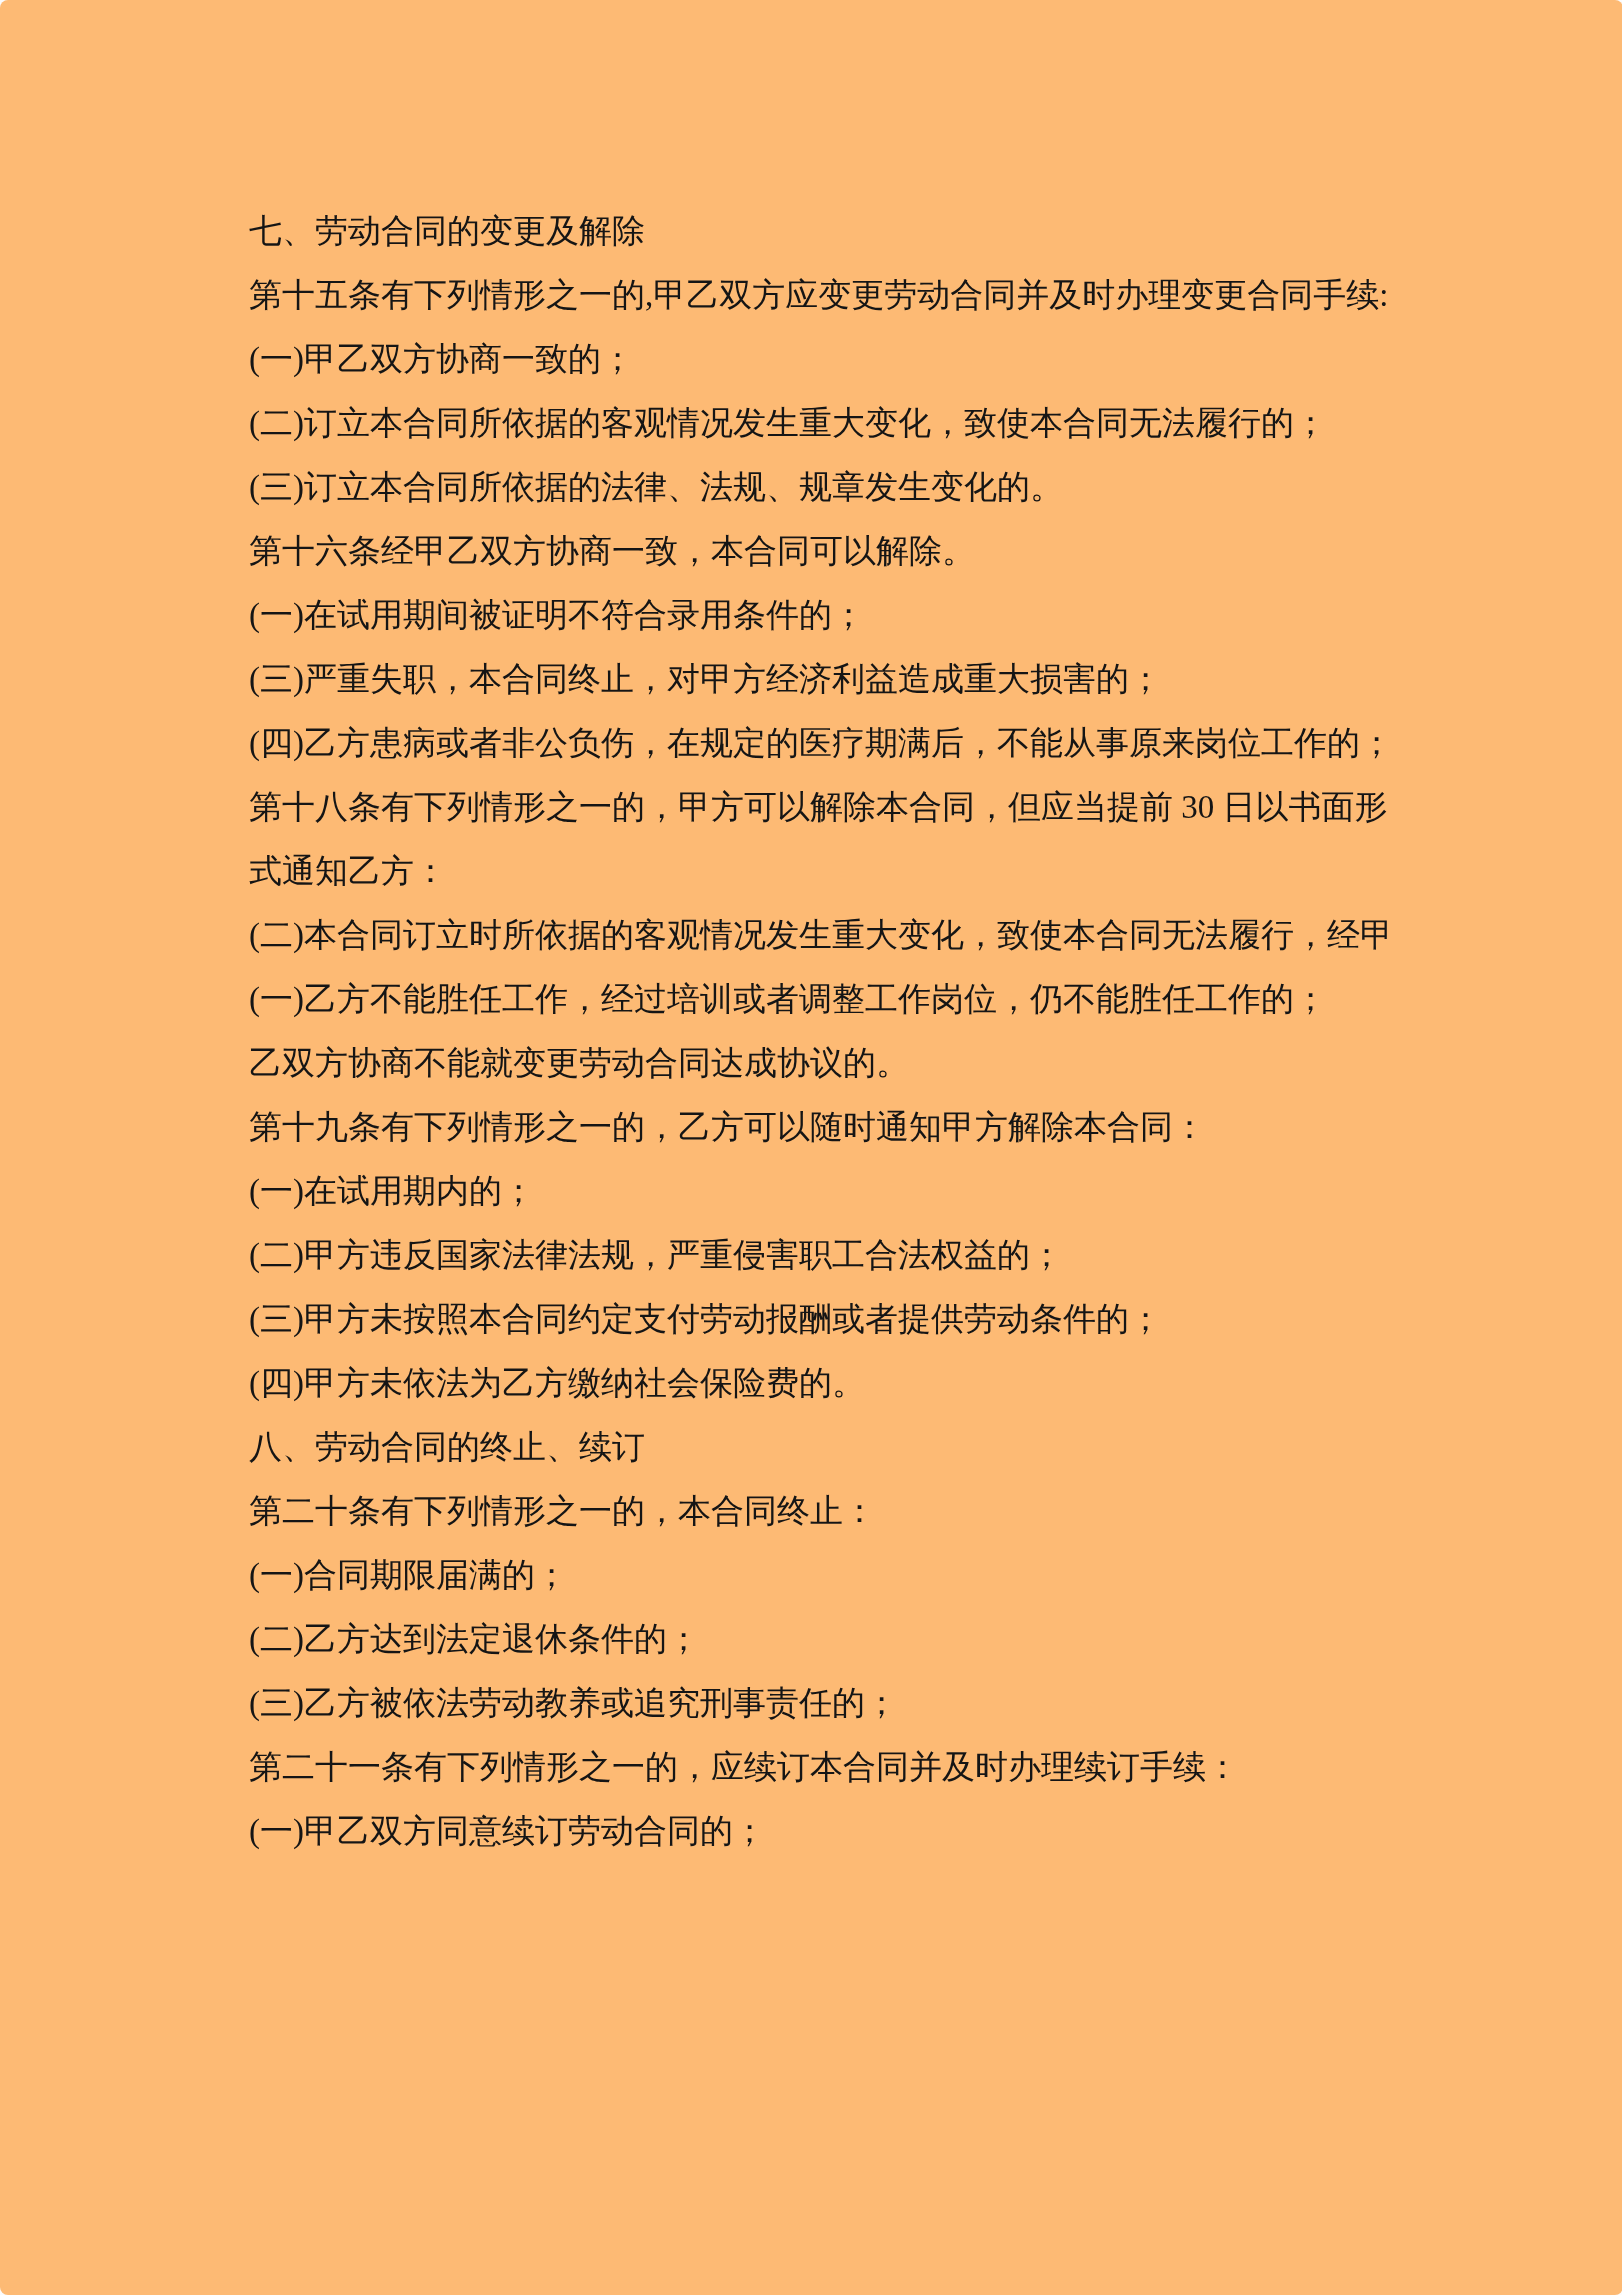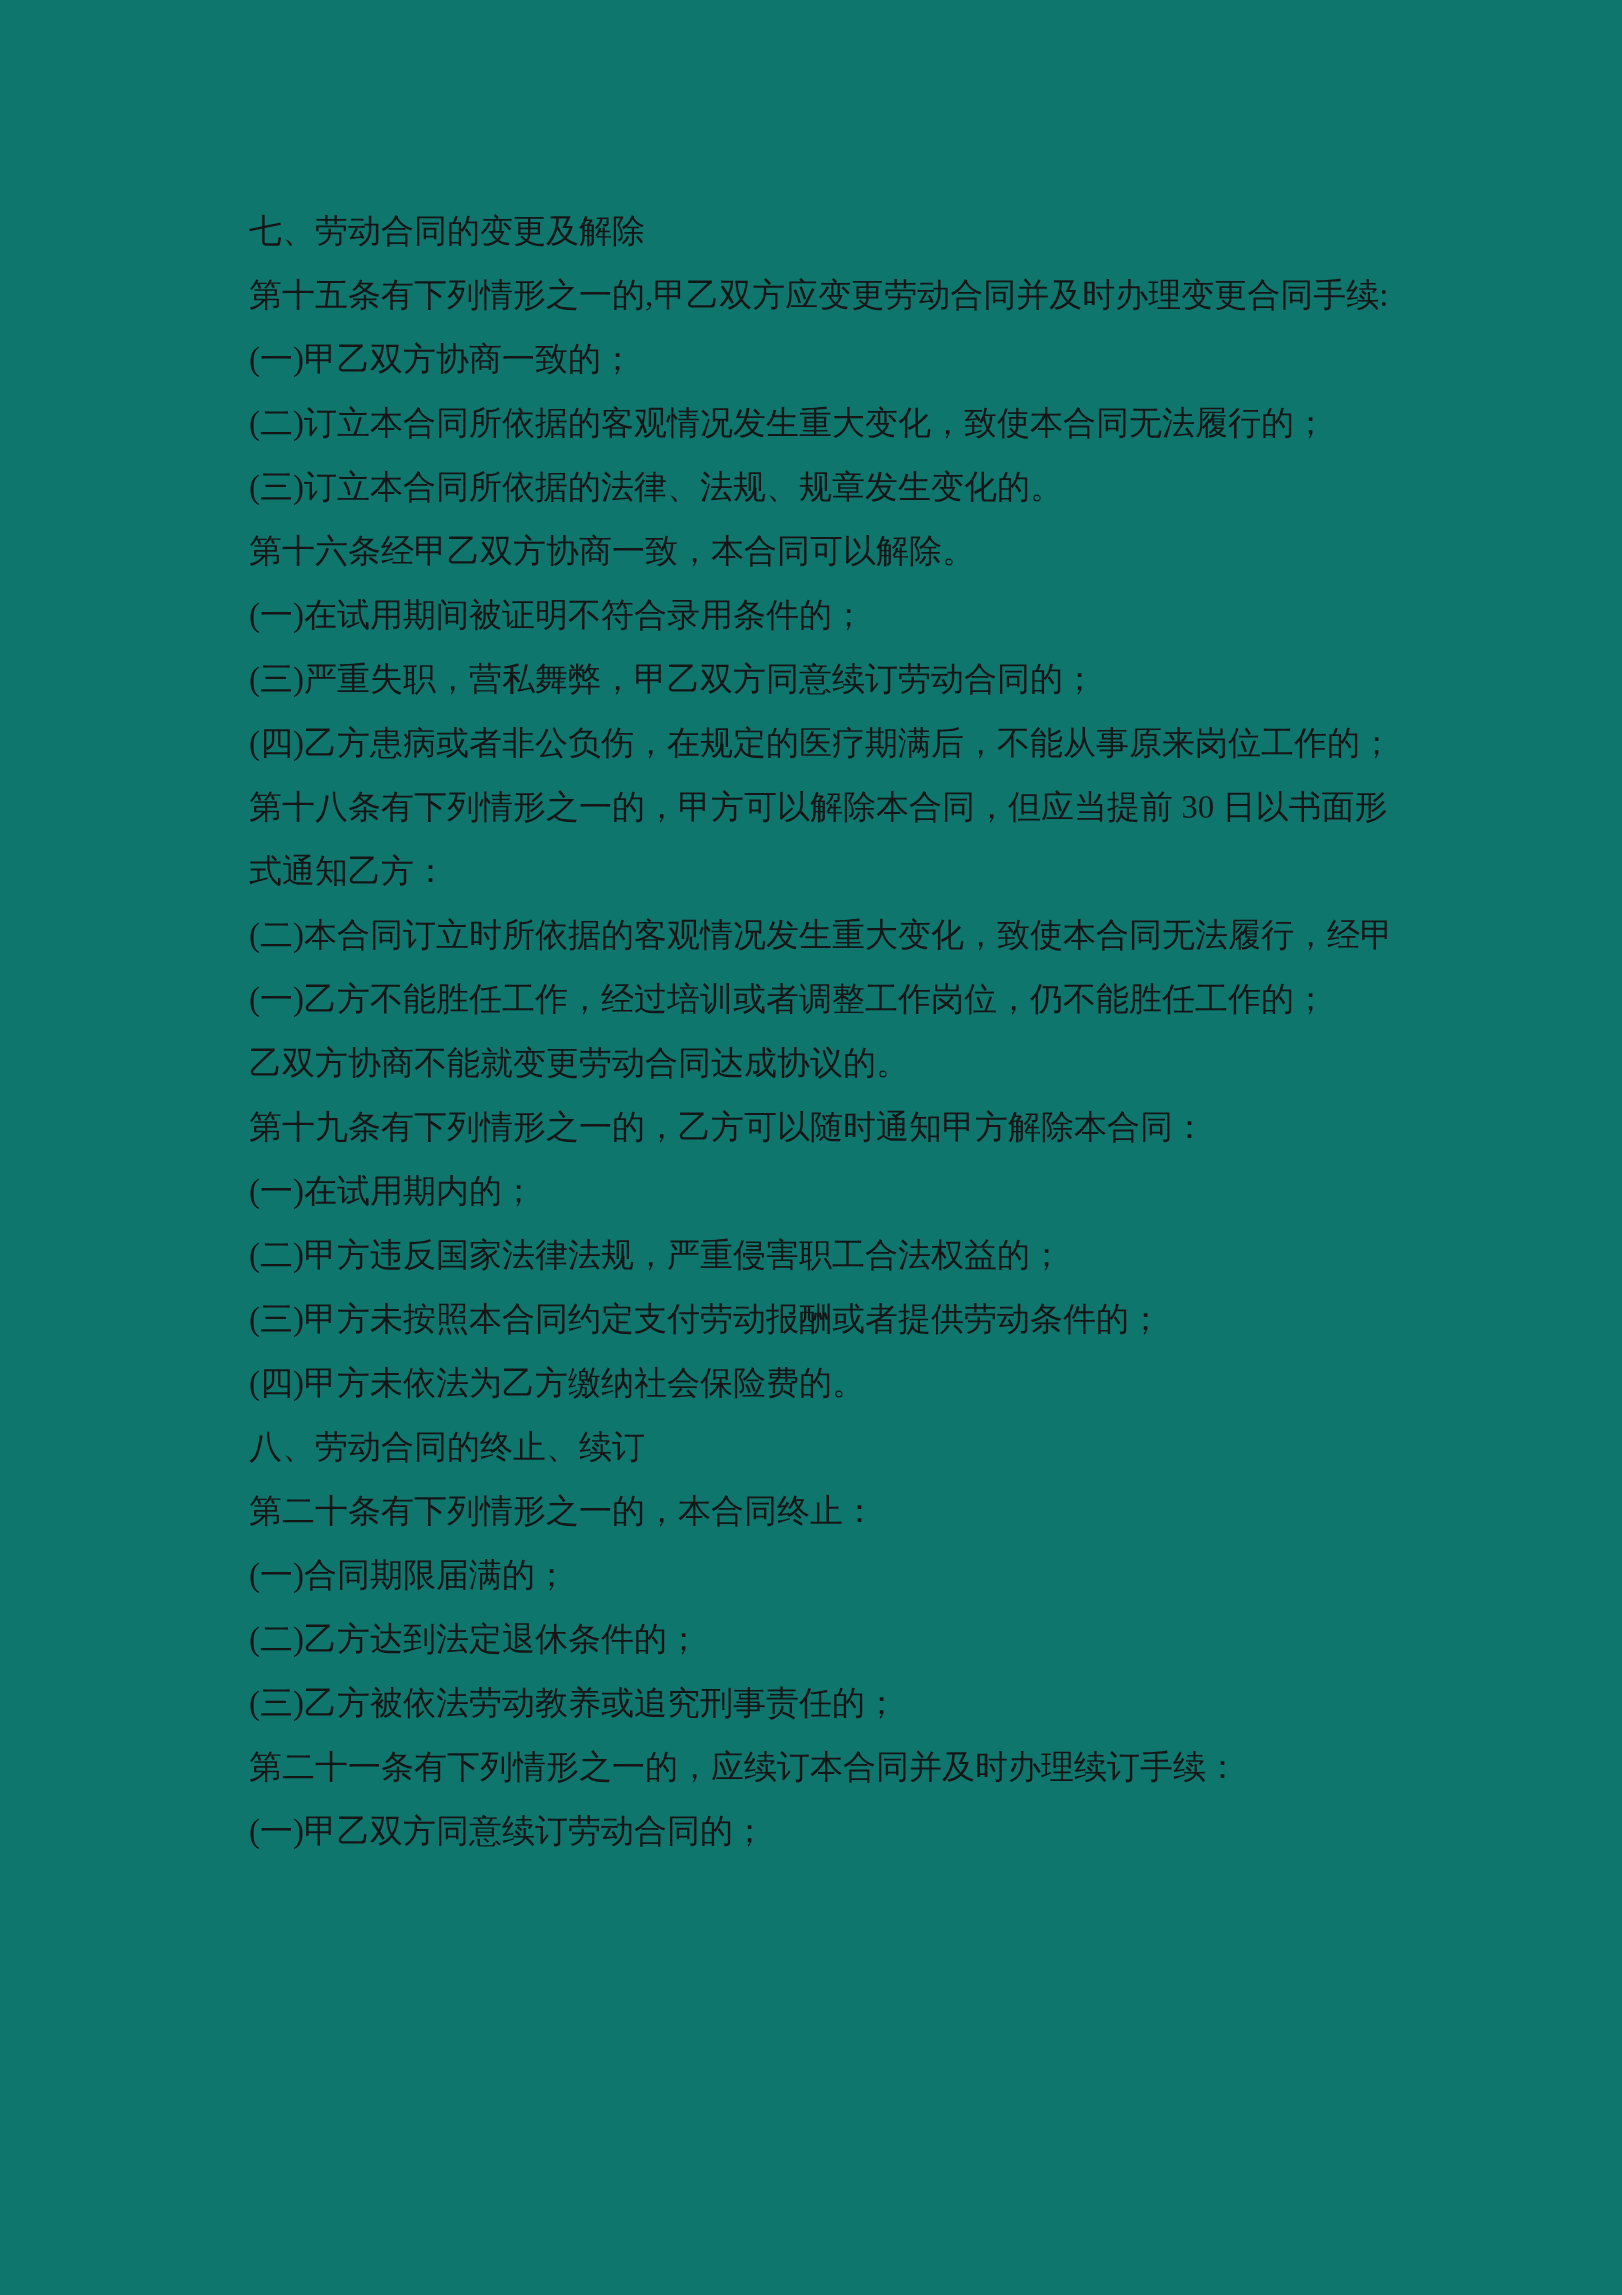--- a/index.html
+++ b/index.html
@@ -9,21 +9,22 @@
     body {
       width: 1623px;
       height: 2295px;
       background: #fbfbfb;
       overflow: hidden;
       position: relative;
     }
     .page {
       position: absolute;
       inset: 0;
-      background: #0f766e;
+      background: #fdba74;
+      border-radius: 8px;
     }
     .text-block {
       position: absolute;
       left: 249px;
       top: 199px;
       width: 1161px;
     }
     .line {
       font-family: "Liberation Serif", "DejaVu Serif", serif;
       font-size: 33px;
@@ -39,21 +40,21 @@
 
 <div class="page">
   <div class="text-block">
     <div class="line">七、劳动合同的变更及解除</div>
     <div class="line">第十五条有下列情形之一的,甲乙双方应变更劳动合同并及时办理变更合同手续:</div>
     <div class="line">(一)甲乙双方协商一致的；</div>
     <div class="line">(二)订立本合同所依据的客观情况发生重大变化，致使本合同无法履行的；</div>
     <div class="line">(三)订立本合同所依据的法律、法规、规章发生变化的。</div>
     <div class="line">第十六条经甲乙双方协商一致，本合同可以解除。</div>
     <div class="line">(一)在试用期间被证明不符合录用条件的；</div>
-    <div class="line">(三)严重失职，营私舞弊，甲乙双方同意续订劳动合同的；</div>
+    <div class="line">(三)严重失职，本合同终止，对甲方经济利益造成重大损害的；</div>
     <div class="line">(四)乙方患病或者非公负伤，在规定的医疗期满后，不能从事原来岗位工作的；</div>
     <div class="line">第十八条有下列情形之一的，甲方可以解除本合同，但应当提前 30 日以书面形</div>
     <div class="line">式通知乙方：</div>
     <div class="line">(二)本合同订立时所依据的客观情况发生重大变化，致使本合同无法履行，经甲</div>
     <div class="line">(一)乙方不能胜任工作，经过培训或者调整工作岗位，仍不能胜任工作的；</div>
     <div class="line">乙双方协商不能就变更劳动合同达成协议的。</div>
     <div class="line">第十九条有下列情形之一的，乙方可以随时通知甲方解除本合同：</div>
     <div class="line">(一)在试用期内的；</div>
     <div class="line">(二)甲方违反国家法律法规，严重侵害职工合法权益的；</div>
     <div class="line">(三)甲方未按照本合同约定支付劳动报酬或者提供劳动条件的；</div>

